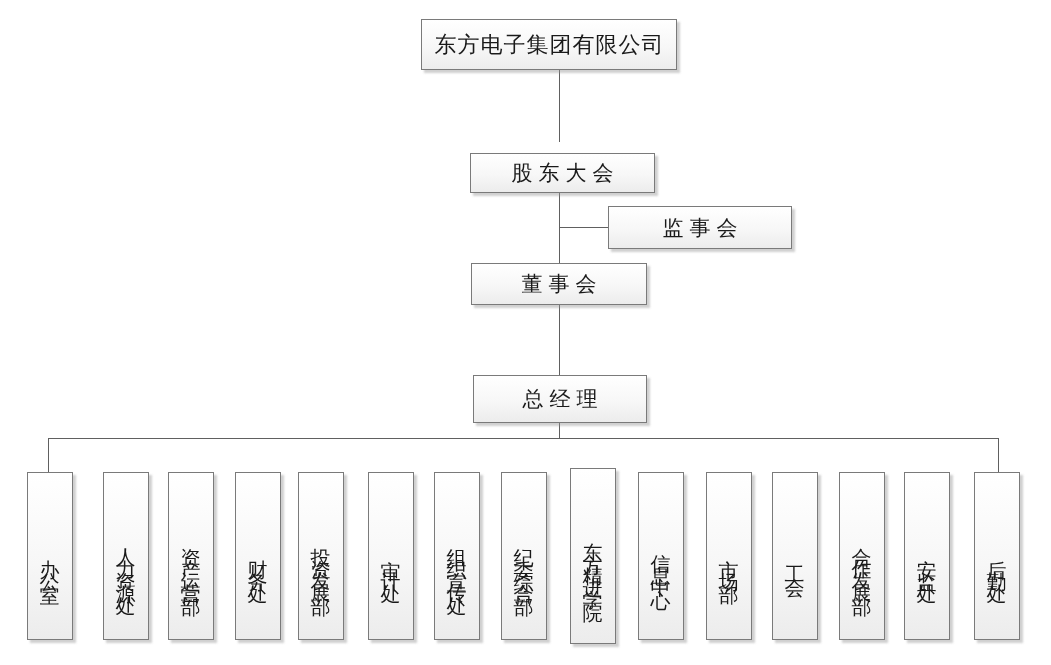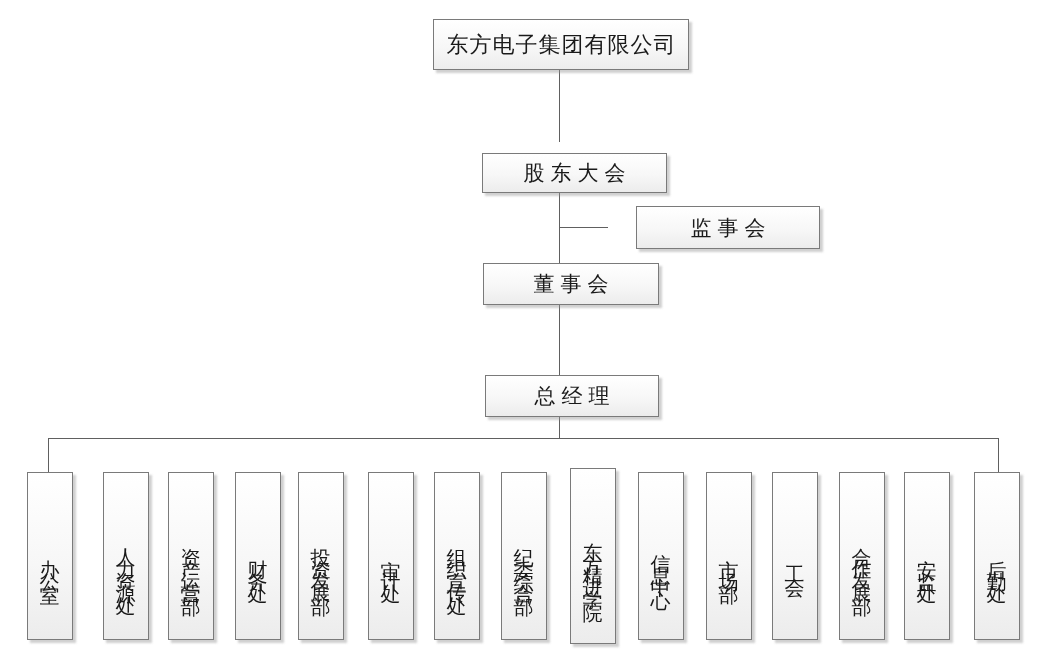--- a/index.html
+++ b/index.html
@@ -34,21 +34,20 @@
     box-shadow: 3px 3px 2px rgba(150,150,150,0.45);
   }
   .hnode {
     display: flex;
     align-items: center;
     justify-content: center;
     font-size: 21px;
     letter-spacing: 6px;
     text-indent: 6px;
     white-space: nowrap;
-    margin-left: 12px;
   }
   .hnode.company {
     font-size: 22px;
     letter-spacing: 1px;
     text-indent: 1px;
   }
   .vnode {
     top: 472px;
     height: 168px;
     width: 46px;
@@ -78,25 +77,25 @@
     <line x1="559" y1="417" x2="559" y2="438"></line>
     <line x1="48" y1="438" x2="998" y2="438"></line>
     <line x1="48" y1="438" x2="48" y2="472"></line>
     <line x1="998" y1="438" x2="998" y2="472"></line>
   </svg>
 
   <div class="node hnode company" style="left:421px; top:19px; width:256px; height:51px;">东方电子集团有限公司</div>
 
   <div class="node hnode" style="left:470px; top:153px; width:185px; height:40px;">股东大会</div>
 
-  <div class="node hnode" style="left:624px; top:206px; width:184px; height:43px;">监事会</div>
+  <div class="node hnode" style="left:608px; top:206px; width:184px; height:43px;">监事会</div>
 
   <div class="node hnode" style="left:471px; top:263px; width:176px; height:42px;">董事会</div>
 
-  <div class="node hnode" style="left:473px; top:375px; width:174px; height:42px;">总经理</div>
+  <div class="node hnode" style="left:473px; top:375px; width:174px; height:48px;">总经理</div>
 
   <div class="node vnode" style="left:27px;">办公室</div>
   <div class="node vnode" style="left:103px;">人力资源处</div>
   <div class="node vnode" style="left:168px;">资产运营部</div>
   <div class="node vnode" style="left:235px;">财务处</div>
   <div class="node vnode" style="left:298px;">投资发展部</div>
   <div class="node vnode" style="left:368px;">审计处</div>
   <div class="node vnode" style="left:434px;">组织宣传处</div>
   <div class="node vnode" style="left:501px;">纪委综合部</div>
   <div class="node vnode tall" style="left:570px;">东方精进学院</div>

